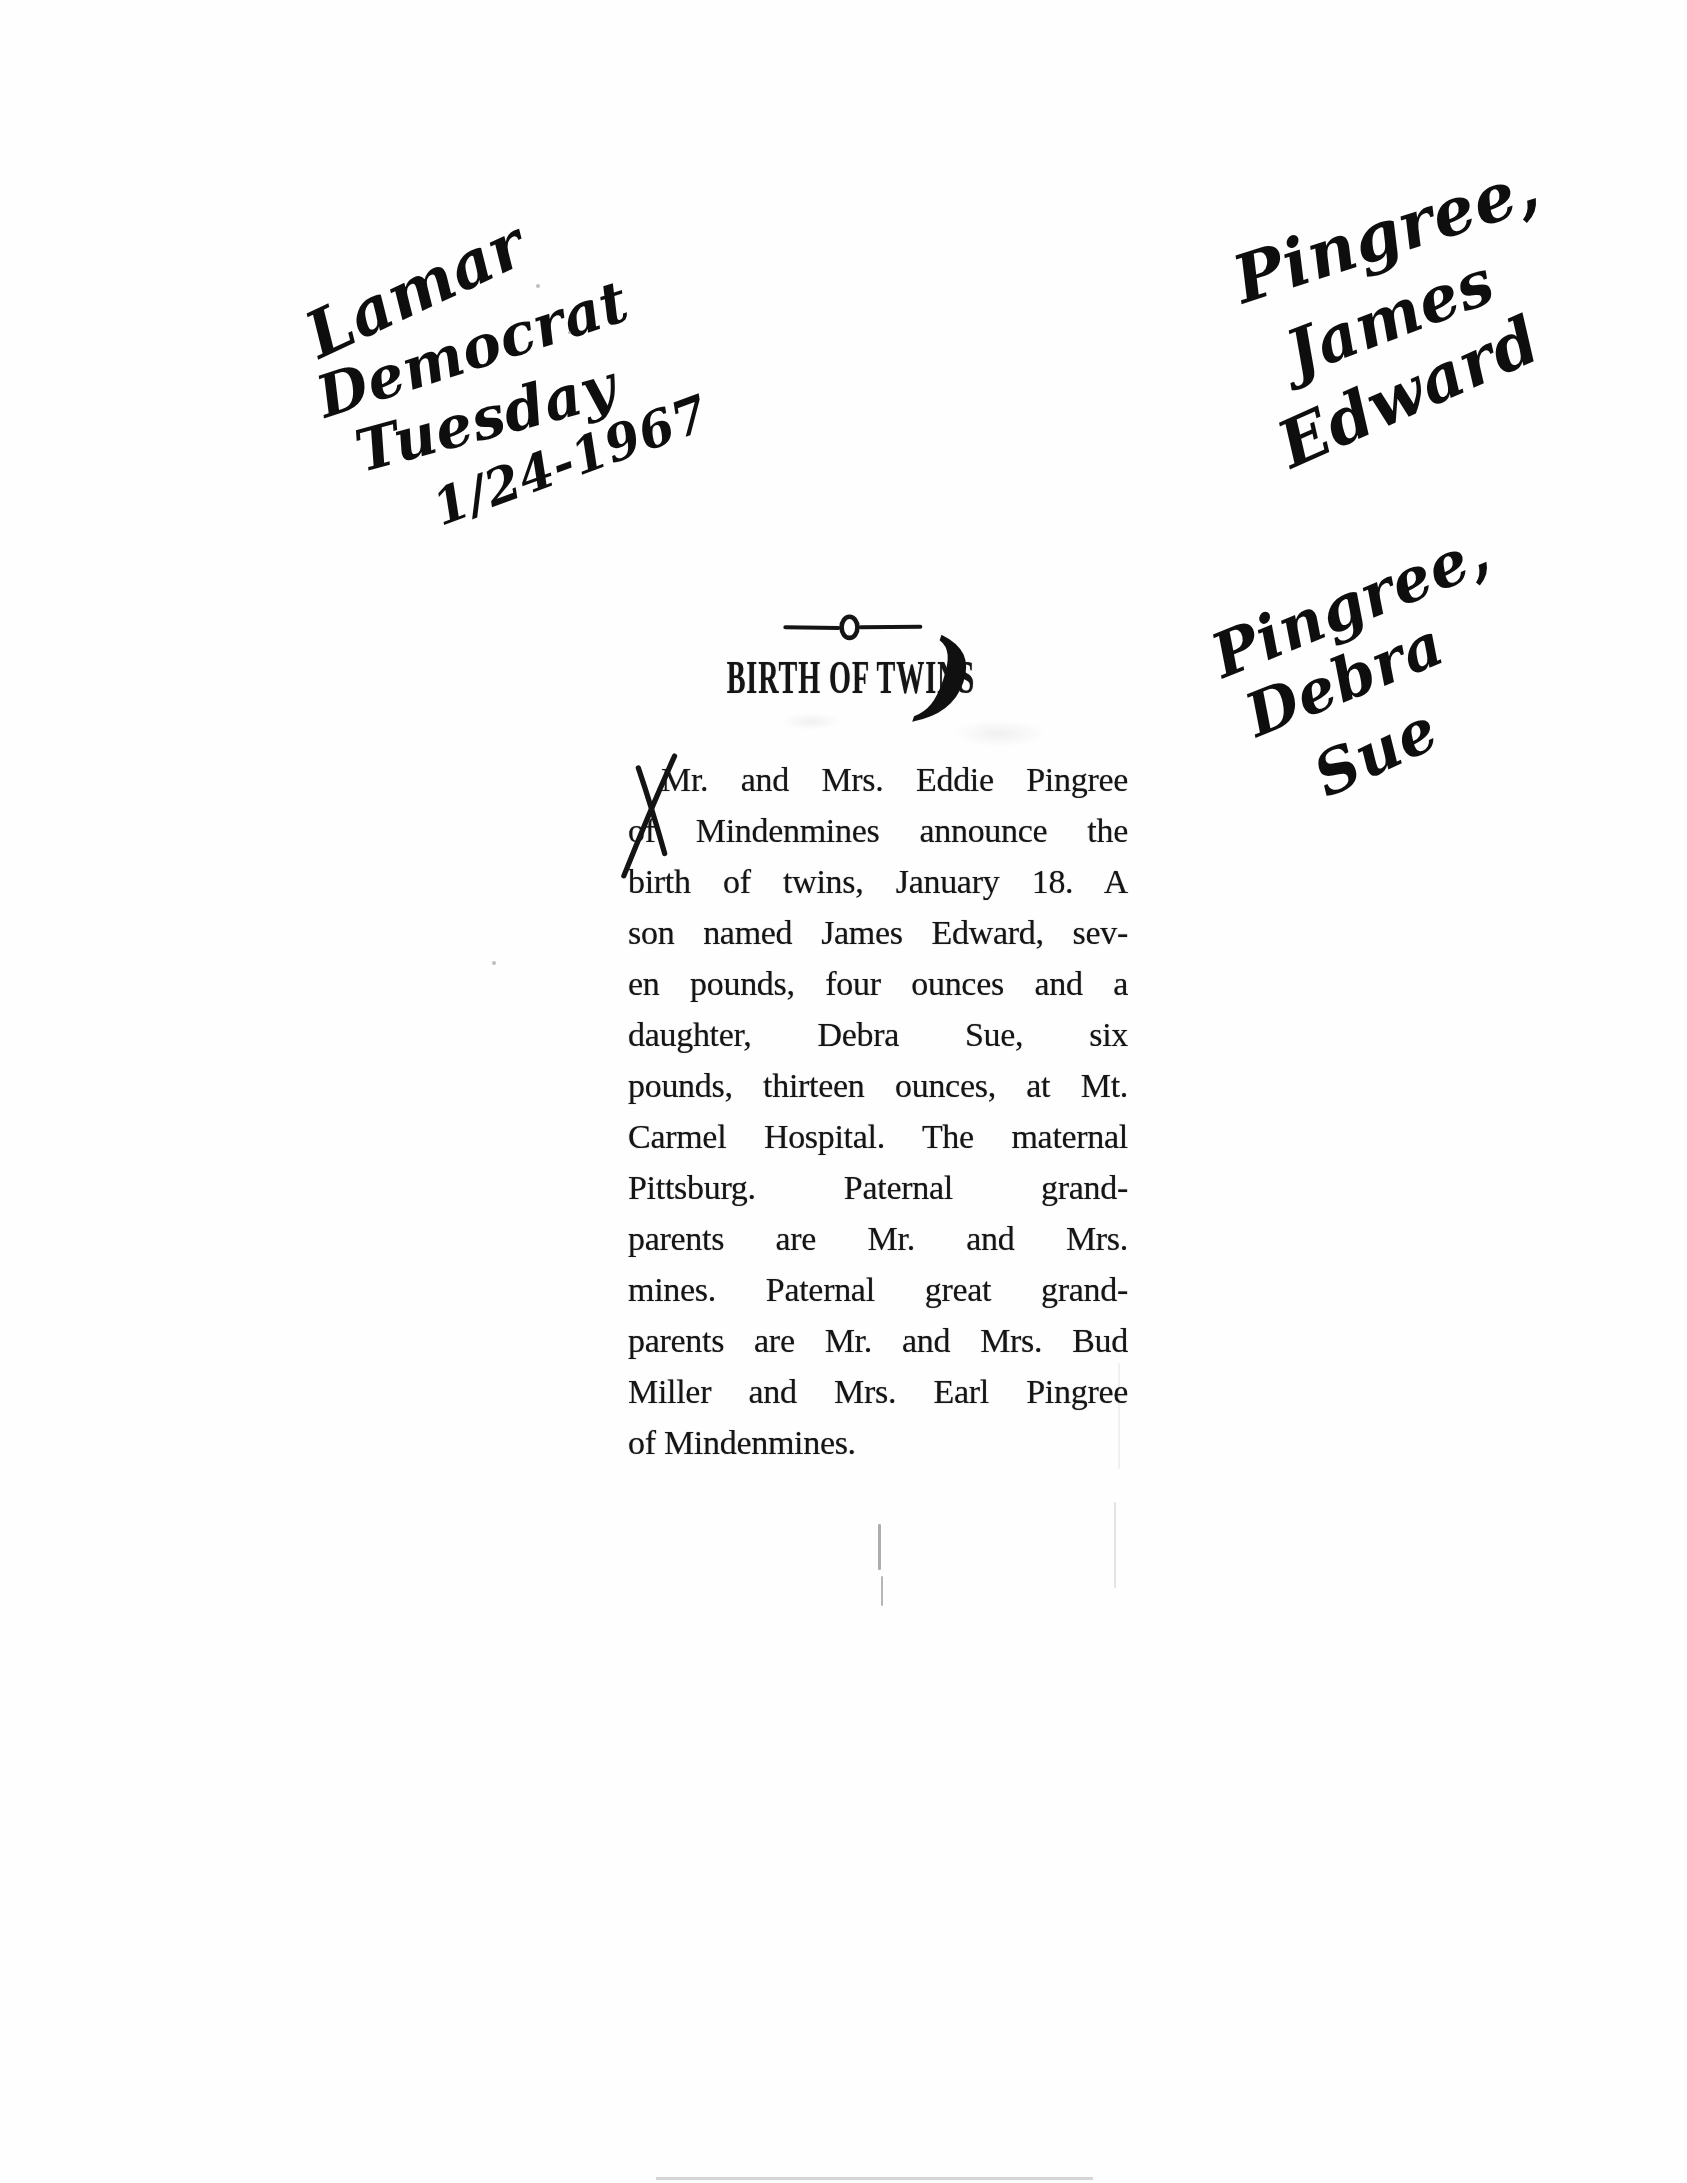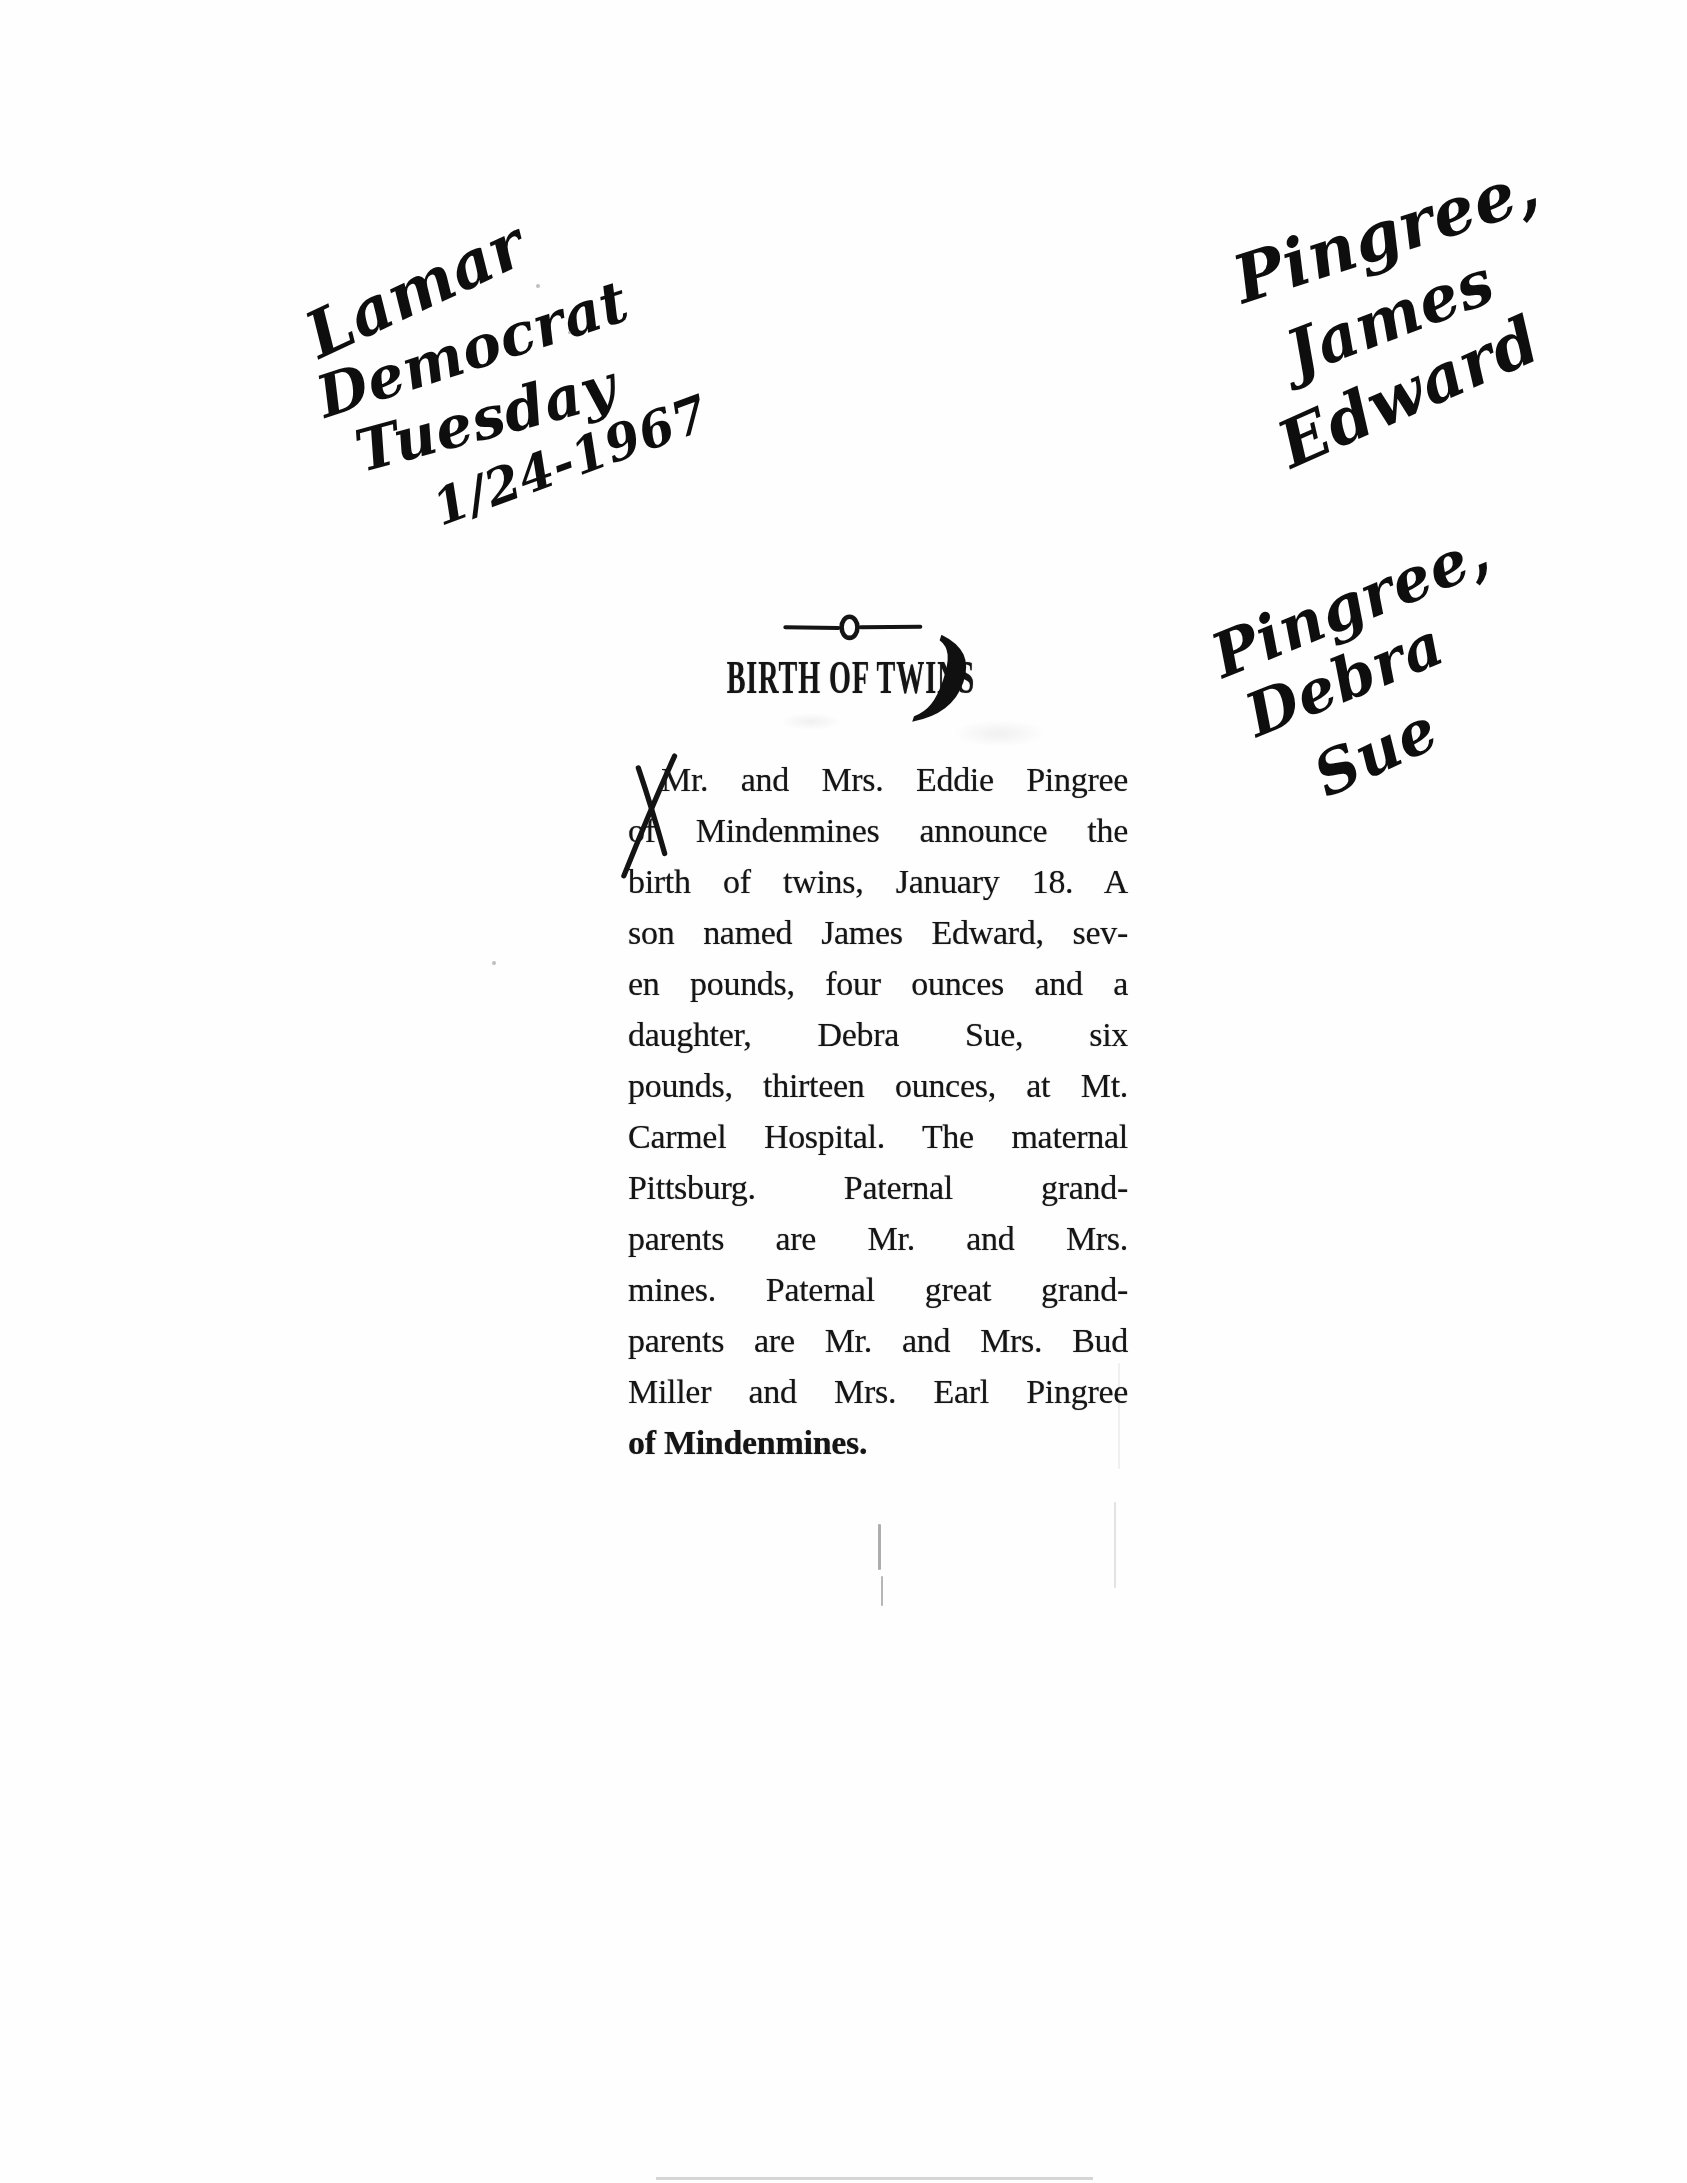--- a/index.html
+++ b/index.html
@@ -60,21 +60,21 @@
     letter-spacing:-0.3px;
   }
   .bline{
     text-align:justify;
     text-align-last:justify;
     height:51px;
     overflow:visible;
     white-space:nowrap;
   }
   .bline.first{text-indent:33px;}
-  .bline.last{text-align:left;text-align-last:left;font-weight:bold;}
+  .bline.last{text-align:left;text-align-last:left;}
   
   .speck{position:absolute;background:#8a8a8a;border-radius:50%;opacity:.55;}
   .vdash{position:absolute;background:#4c4c4c;border-radius:1.3px;}
   .smudge{position:absolute;background:radial-gradient(closest-side,#9a9a9a,transparent);opacity:.14;}
   #bottom-line{position:absolute;left:656px;top:2177px;width:437px;height:2.6px;background:#c7c7c7;opacity:.75;}
   svg{position:absolute;overflow:visible;}
 </style>
 </head>
 <body>
 

